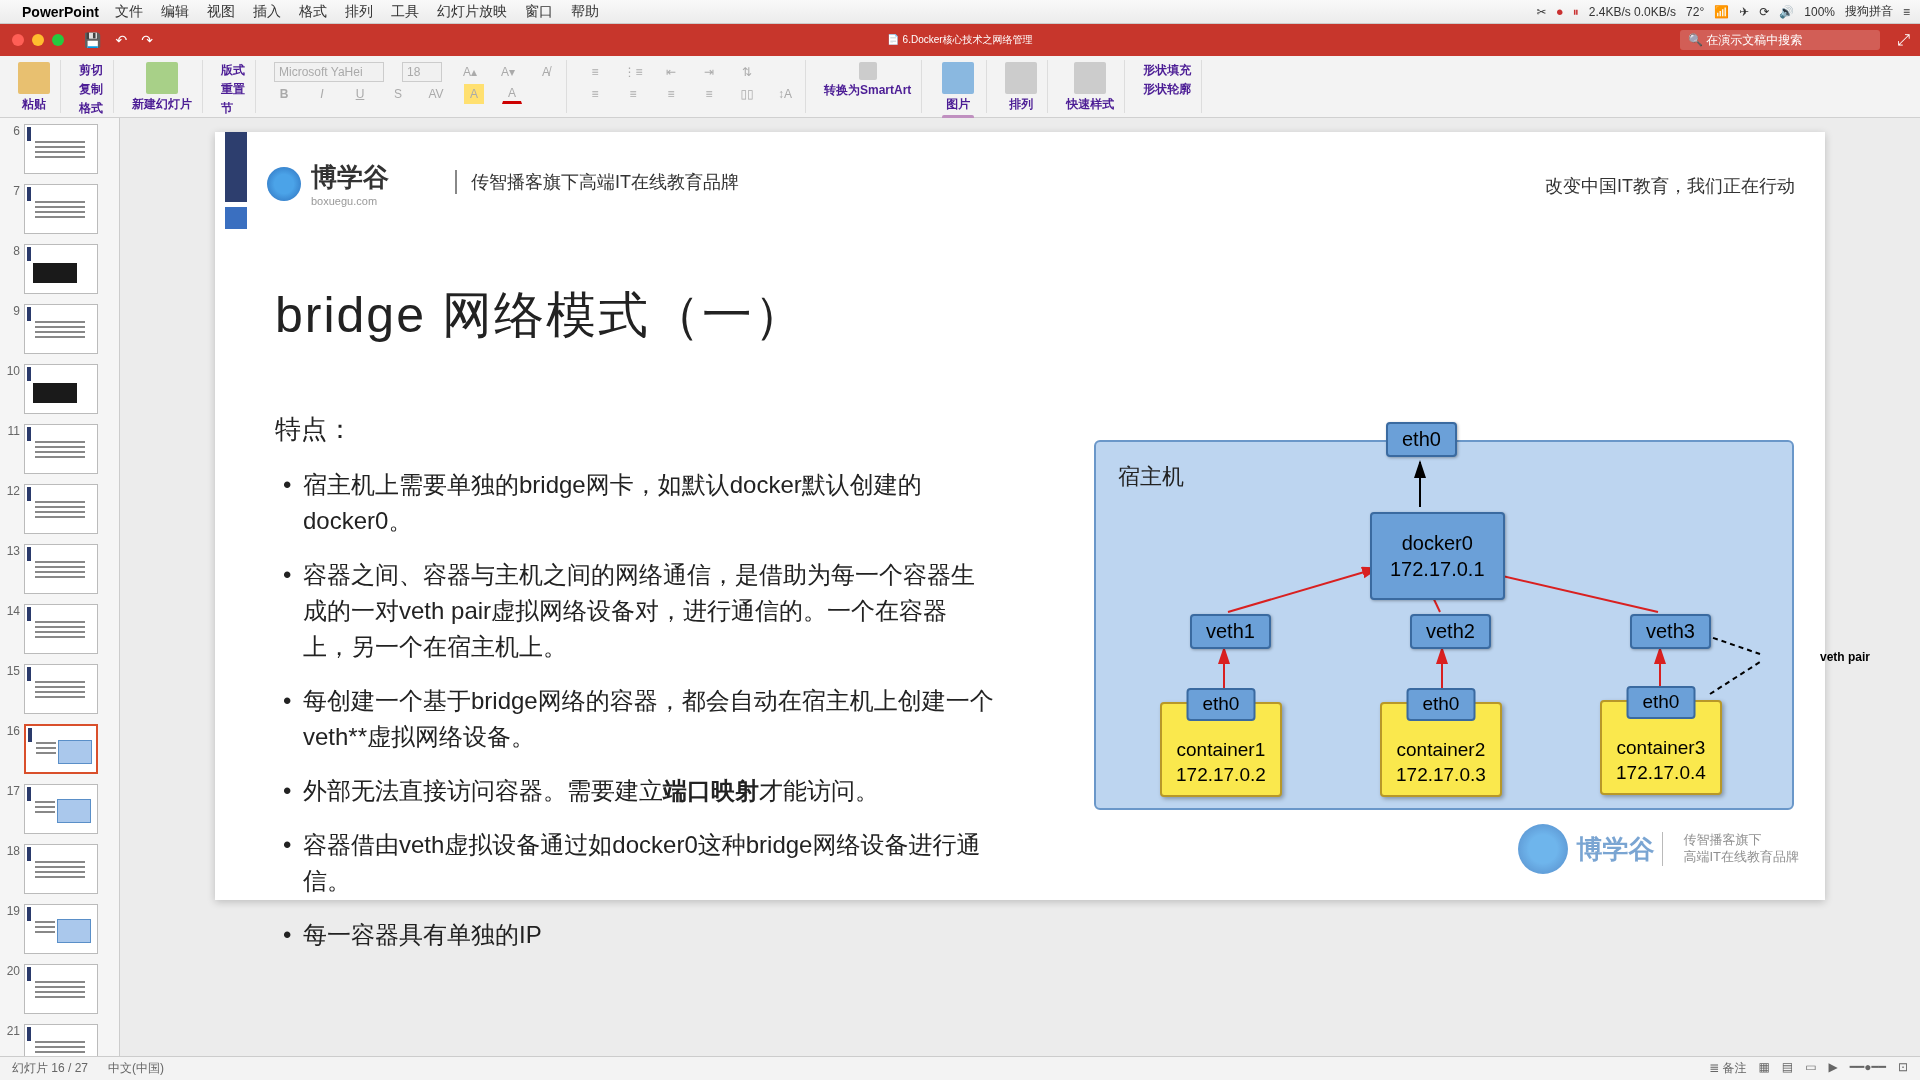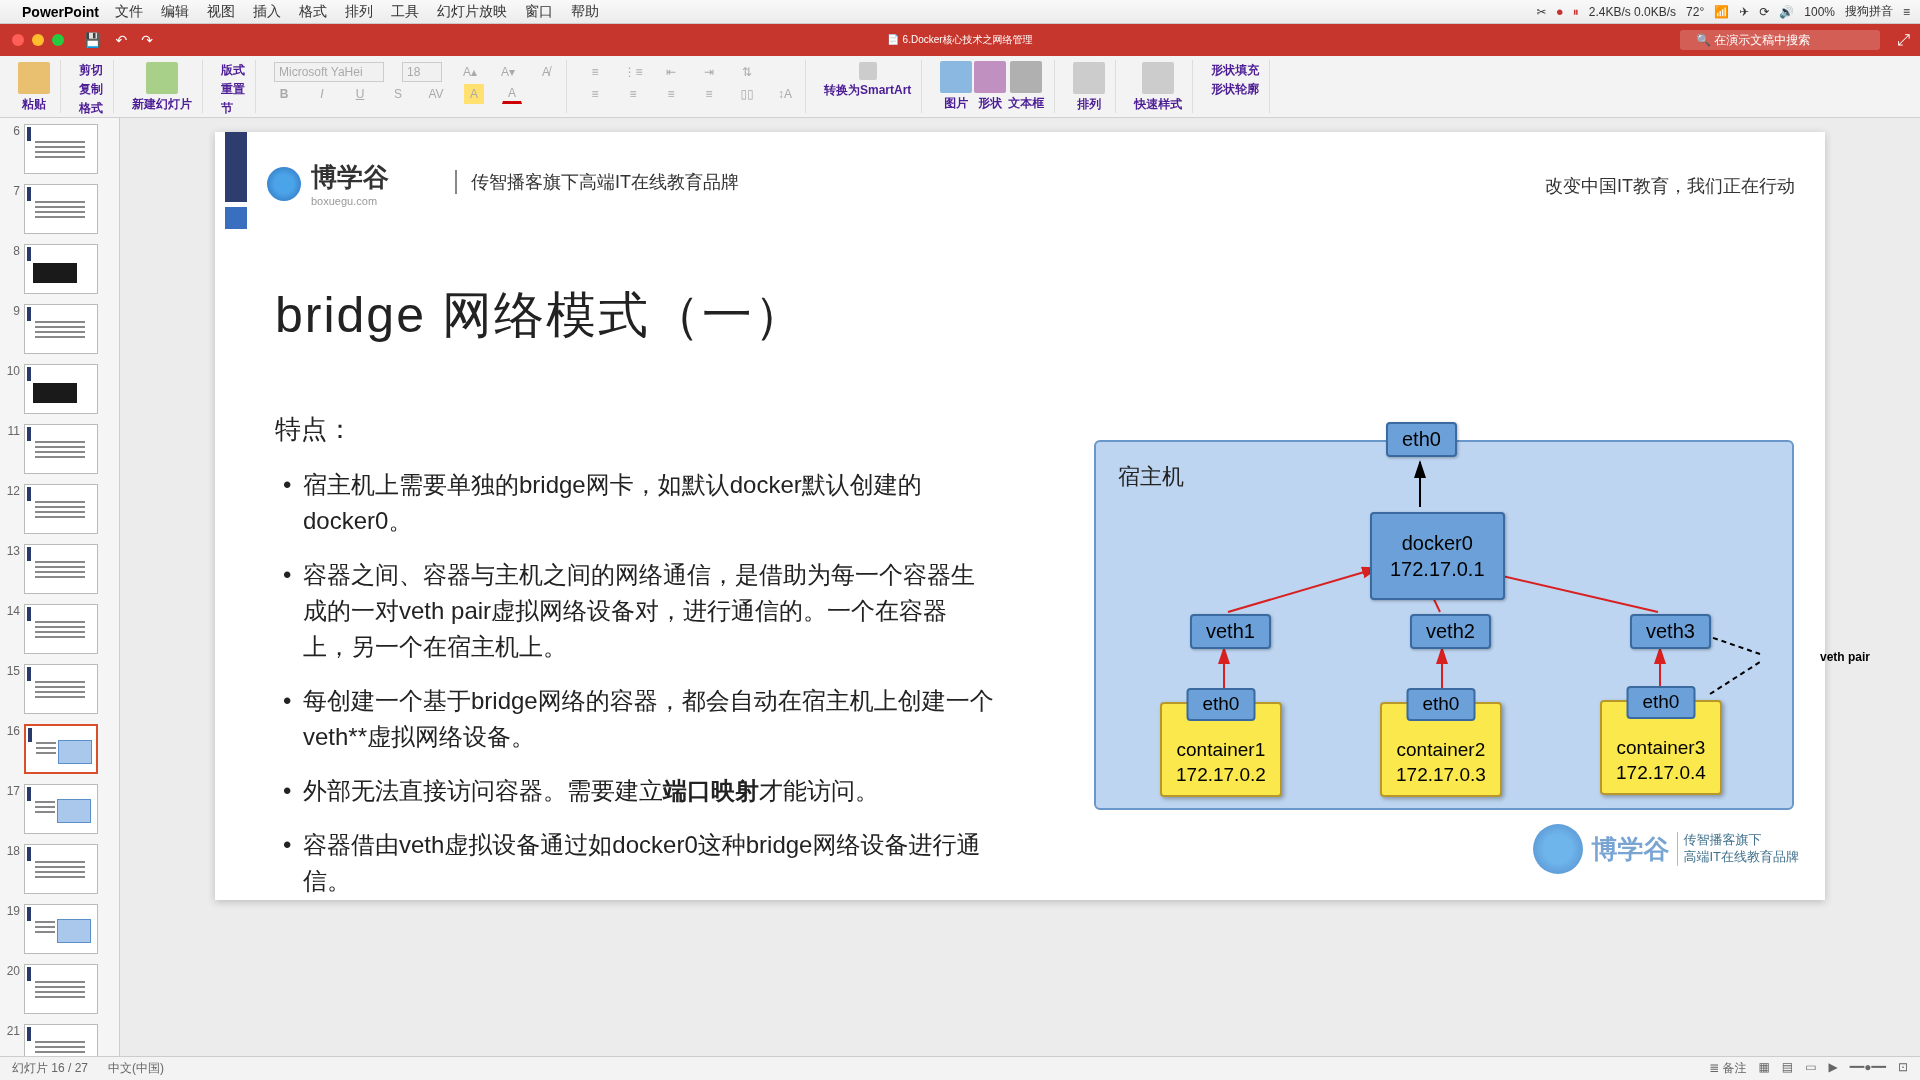--- a/index.html
+++ b/index.html
@@ -12,25 +12,25 @@
 .menubar .right span{color:#333;}
 .titlebar{height:32px;background:#c7362c;display:flex;align-items:center;position:relative;}
 .titlebar .traffic{display:flex;gap:8px;margin-left:12px;}
 .titlebar .traffic div{width:12px;height:12px;border-radius:50%;}
 .titlebar .traffic .r{background:#ff5f56;}
 .titlebar .traffic .y{background:#ffbd2e;}
 .titlebar .traffic .g{background:#27c93f;}
 .titlebar .qat{display:flex;gap:14px;margin-left:20px;align-items:center;}
 .titlebar .qat span{color:#fff;font-size:14px;}
 .titlebar .doc{position:absolute;left:50%;transform:translateX(-50%);color:#fff;font-size:10px;}
-.titlebar .search{margin-left:auto;margin-right:40px;width:200px;height:20px;background:rgba(255,255,255,0.2);border-radius:3px;color:#fff;font-size:12px;padding:2px 16px;}
+.titlebar .search{margin-left:auto;margin-right:40px;width:200px;height:20px;background:rgba(255,255,255,0.2);border-radius:3px;color:#fff;font-size:12px;padding:2px 8px;}
 .titlebar .expand{position:absolute;right:10px;color:#fff;}
 .ribbon{height:62px;background:#f3f3f3;border-bottom:1px solid #d0d0d0;display:flex;padding:4px 8px;gap:8px;}
 .ribbon-grp{display:flex;flex-direction:column;gap:2px;border-right:1px solid #ddd;padding:2px 10px;}
-.ribbon-grp.h{flex-direction:row;align-items:center;}
+.ribbon-grp.h{flex-direction:column;align-items:center;}
 .ribbon .ico{width:18px;height:18px;background:#ccc;border-radius:2px;}
 .ribbon .lbl{font-size:12px;color:#4c1d95;font-weight:bold;}
 .ribbon .btn{display:flex;flex-direction:column;align-items:center;gap:2px;}
 .ribbon .btn.big .ico{width:32px;height:32px;}
 .ribbon .fontbox{display:flex;gap:18px;align-items:center;}
 .ribbon input{width:110px;height:20px;border:1px solid #ccc;font-size:12px;padding:0 4px;color:#aaa;}
 .ribbon .mini{width:20px;height:20px;display:flex;align-items:center;justify-content:center;font-size:12px;color:#aaa;border:1px solid transparent;}
 .workspace{display:flex;height:calc(1080px - 24px - 32px - 62px - 24px);}
 .thumbs{width:120px;background:#f5f5f5;border-right:1px solid #ccc;overflow-y:auto;padding:6px 4px;}
 .thumb-wrap{display:flex;align-items:flex-start;gap:4px;margin-bottom:10px;}
@@ -72,21 +72,21 @@
 .diag .c2{left:300px;top:280px;}
 .diag .c3{left:520px;top:278px;}
 .diag .ceth0{position:absolute;top:-16px;left:50%;transform:translateX(-50%);background:#6ba0d8;border:2px solid #3a6aa0;border-radius:4px;padding:2px 14px;font-size:19px;}
 .diag svg{position:absolute;left:0;top:0;width:100%;height:100%;pointer-events:none;}
 .diag .vethpair{position:absolute;right:-70px;top:228px;font-size:12px;color:#000;font-weight:bold;}
 .statusbar{height:24px;background:#f3f3f3;border-top:1px solid #ccc;display:flex;align-items:center;padding:0 12px;font-size:12px;color:#666;}
 .statusbar .right{margin-left:auto;display:flex;gap:12px;}
 .wm{position:absolute;right:26px;bottom:26px;opacity:0.8;display:flex;align-items:center;gap:8px;}
 .wm .mk{width:50px;height:50px;border-radius:50%;background:radial-gradient(circle,#4ba3e8 40%,#2a6bb8);}
 .wm .t{font-size:26px;color:#5a8fc8;font-weight:600;}
-.wm .s{font-size:13px;color:#0c4a6e;border-left:1px solid #aaa;padding-left:5px;line-height:1.3;}
+.wm .s{font-size:13px;color:#737373;border-left:1px solid #aaa;padding-left:20px;line-height:1.3;}
 </style>
 </head>
 <body>
 
 <div class="menubar">
   <span class="apple"></span>
   <span class="app">PowerPoint</span>
   <span class="mi">文件</span>
   <span class="mi">编辑</span>
   <span class="mi">视图</span>
@@ -427,20 +427,21 @@
       <div class="righttag">改变中国IT教育，我们正在行动</div>
       <div class="title">bridge 网络模式（一）</div>
       <div class="content">
         <div class="feat">特点：</div>
         <ul id="bullets">
             <li>宿主机上需要单独的bridge网卡，如默认docker默认创建的docker0。</li>
             <li>容器之间、容器与主机之间的网络通信，是借助为每一个容器生成的一对veth pair虚拟网络设备对，进行通信的。一个在容器上，另一个在宿主机上。</li>
             <li>每创建一个基于bridge网络的容器，都会自动在宿主机上创建一个veth**虚拟网络设备。</li>
             <li>外部无法直接访问容器。需要建立<b>端口映射</b>才能访问。</li>
             <li>容器借由veth虚拟设备通过如docker0这种bridge网络设备进行通信。</li>
+            <li>每一容器具有单独的IP</li>
           </ul>
       </div>
       <div class="diag">
         <div class="host"></div>
         <div class="hostlbl">宿主机</div>
         <svg>
           <defs>
             <marker id="ar" markerWidth="10" markerHeight="10" refX="8" refY="3" orient="auto">
                 <path d="M0,0 L0,6 L9,3 z" fill="#d92020"></path>
               </marker>

